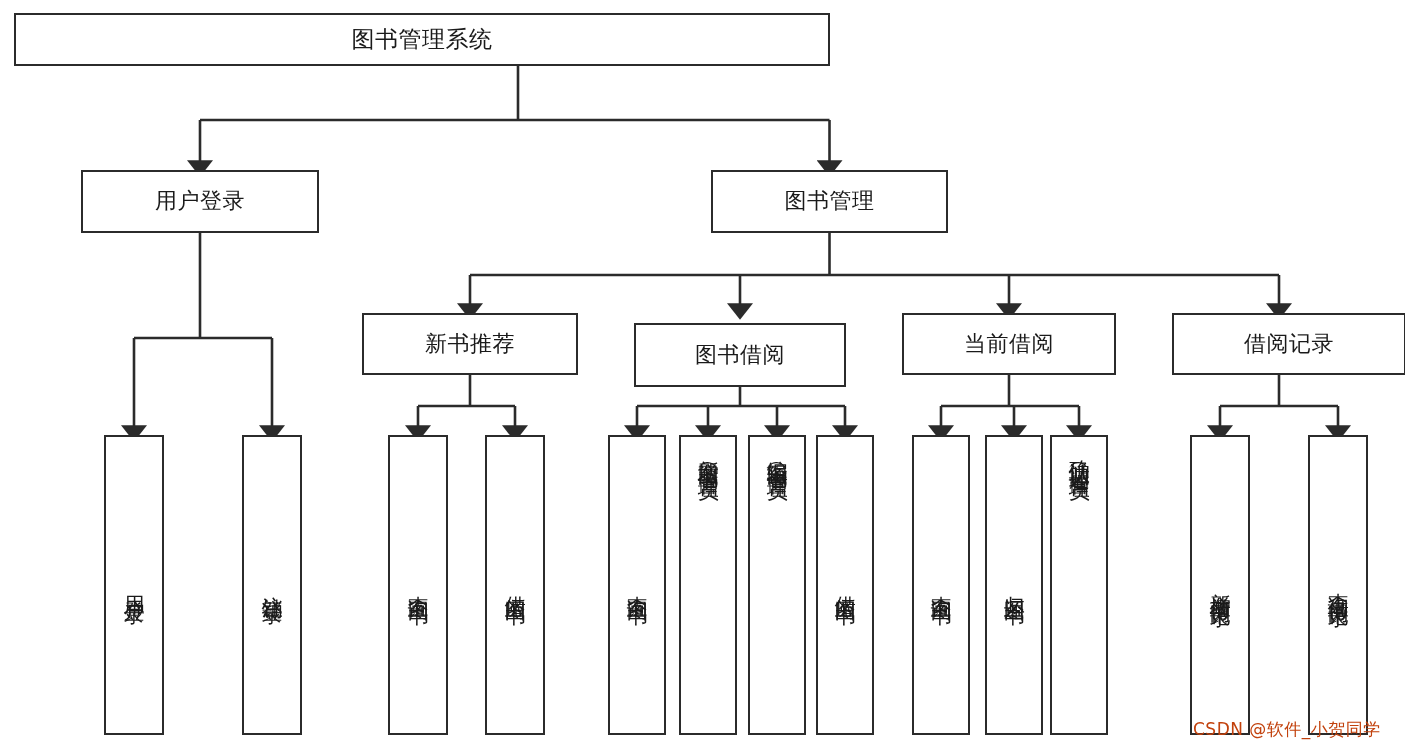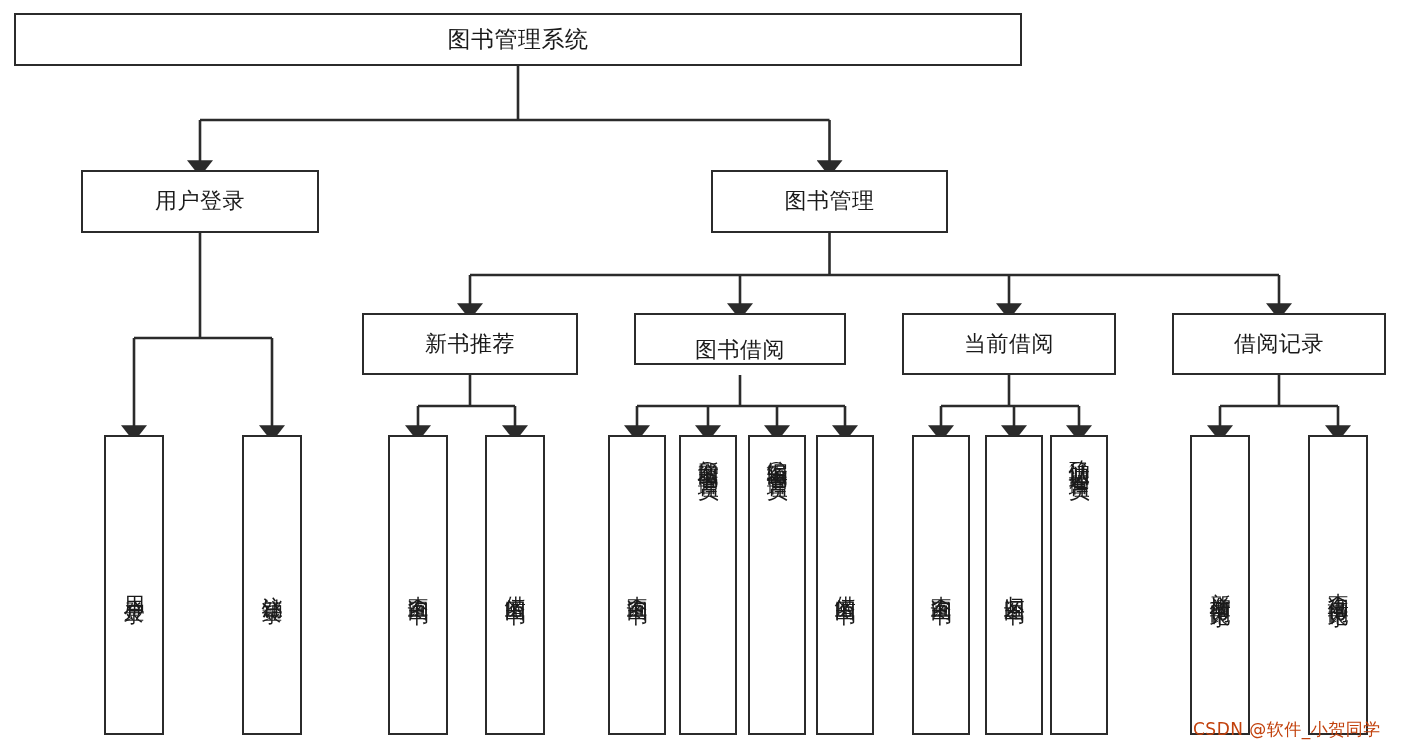--- a/index.html
+++ b/index.html
@@ -116,39 +116,39 @@
         <path d="M1014 406 L1014 433.5" marker-end="url(#arrowhead)"></path>
         <path d="M1079 406 L1079 433.5" marker-end="url(#arrowhead)"></path>
         <path d="M1279 375 L1279 406"></path>
         <path d="M1220 406 L1338 406"></path>
         <path d="M1220 406 L1220 433.5" marker-end="url(#arrowhead)"></path>
         <path d="M1338 406 L1338 433.5" marker-end="url(#arrowhead)"></path>
       </g>
   </svg>
 
   <div id="nodes">
-      <div class="node h root" style="left: 14px; top: 13px; width: 1008px; height: 53px; text-align: center;">
+      <div class="node h root" style="left: 14px; top: 13px; width: 816px; height: 53px; text-align: center;">
         <span class="node-label">图书管理系统</span>
       </div>
       <div class="node h" style="left: 81px; top: 170px; width: 238px; height: 63px;">
         <span class="node-label">用户登录</span>
       </div>
       <div class="node h" style="left: 711px; top: 170px; width: 237px; height: 63px; justify-content: center;">
         <span class="node-label">图书管理</span>
       </div>
       <div class="node h" style="left: 362px; top: 313px; width: 216px; height: 62px; align-items: center;">
         <span class="node-label">新书推荐</span>
       </div>
-      <div class="node h" style="left: 634px; top: 313px; width: 212px; height: 52px; align-items: flex-end;">
+      <div class="node h" style="left: 634px; top: 323px; width: 212px; height: 64px;">
         <span class="node-label">图书借阅</span>
       </div>
       <div class="node h" style="left: 902px; top: 313px; width: 214px; height: 62px;">
         <span class="node-label">当前借阅</span>
       </div>
-      <div class="node h" style="left: 1172px; top: 313px; width: 214px; height: 62px;">
+      <div class="node h" style="left: 1172px; top: 313px; width: 234px; height: 62px;">
         <span class="node-label">借阅记录</span>
       </div>
       <div class="node v" style="left: 104px; top: 435px; width: 60px; height: 300px;">
         <span class="node-label">用户登录</span>
       </div>
       <div class="node v" style="left: 242px; top: 435px; width: 60px; height: 300px;">
         <span class="node-label">注销登录</span>
       </div>
       <div class="node v" style="left: 388px; top: 435px; width: 60px; height: 300px;">
         <span class="node-label">查询图书</span>

